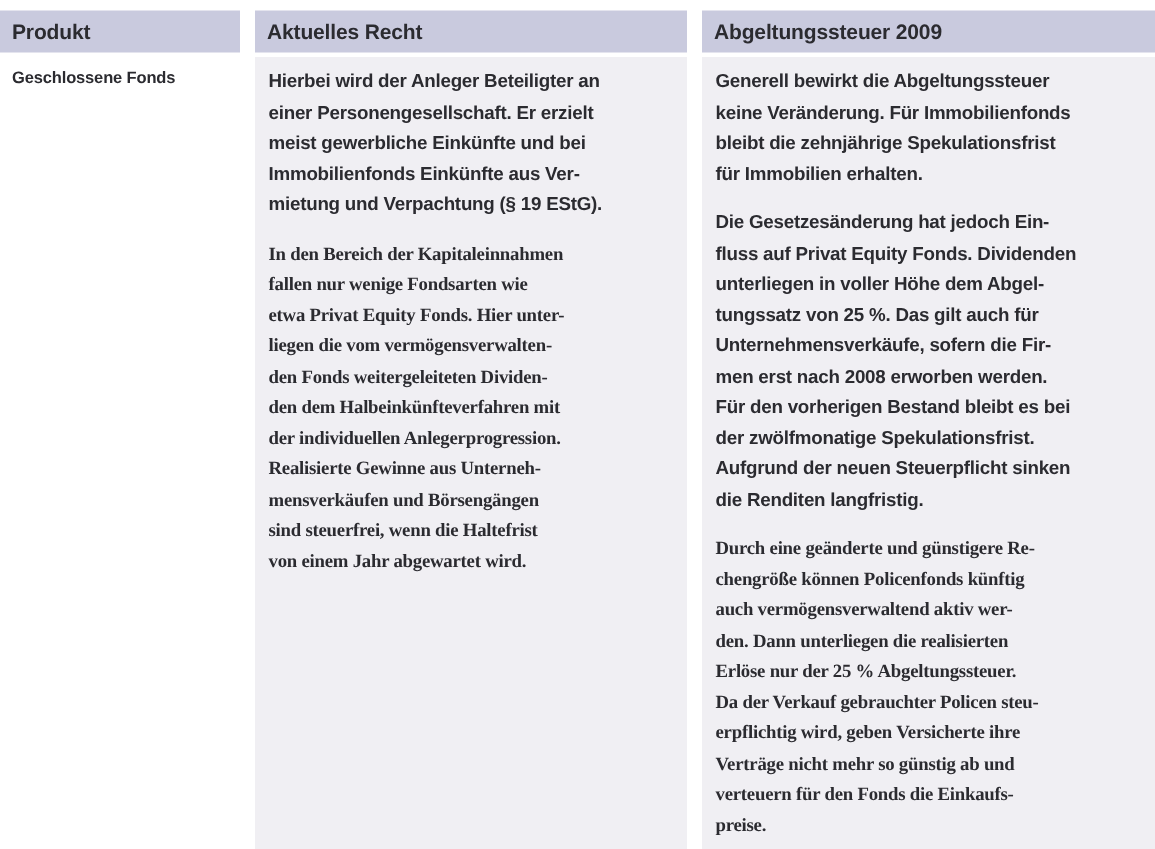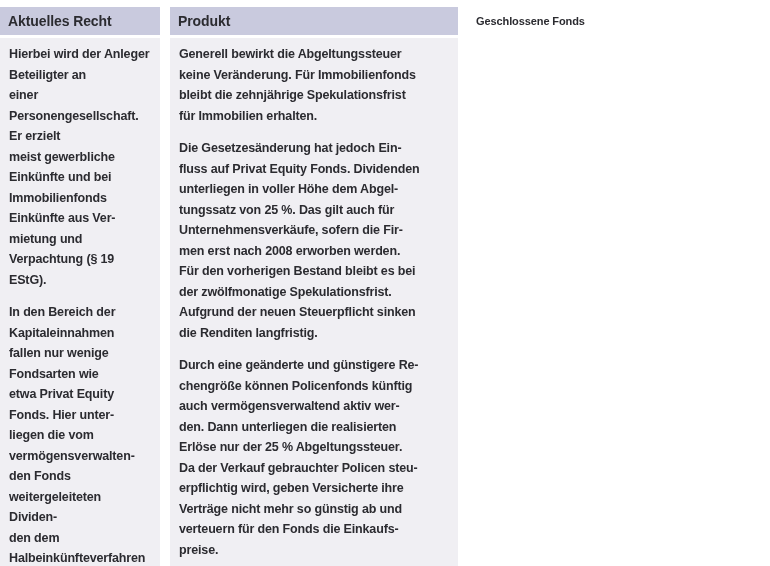--- a/index.html
+++ b/index.html
@@ -56,31 +56,32 @@
     white-space:nowrap;
   }
   .para{
     margin:0 0 12px 0;
     font-size:12.5px;
     font-weight:600;
     line-height:20.5px;
     letter-spacing:-0.15px;
     white-space:pre-line;
   }
-  .para:last-child{margin-bottom:0;}
+  .para:last-child{margin-bottom:0;font-family:Liberation Serif, serif;}
   .para-gap-lg{}
 </style>
 </head>
 <body>
 
 <div class="page">
   <div class="grid">
 
+    <div class="hdr">Produkt</div>
     <div class="hdr">Aktuelles Recht</div>
-    <div class="hdr">Produkt</div>
+    <div class="hdr">Abgeltungssteuer 2009</div>
 
     <div class="cell cell-produkt">
       <div class="produkt-name">Geschlossene Fonds</div>
     </div>
 
     <div class="cell cell-gray">
       <p class="para">Hierbei wird der Anleger Beteiligter an
 einer Personengesellschaft. Er erzielt
 meist gewerbliche Einkünfte und bei
 Immobilienfonds Einkünfte aus Ver-

